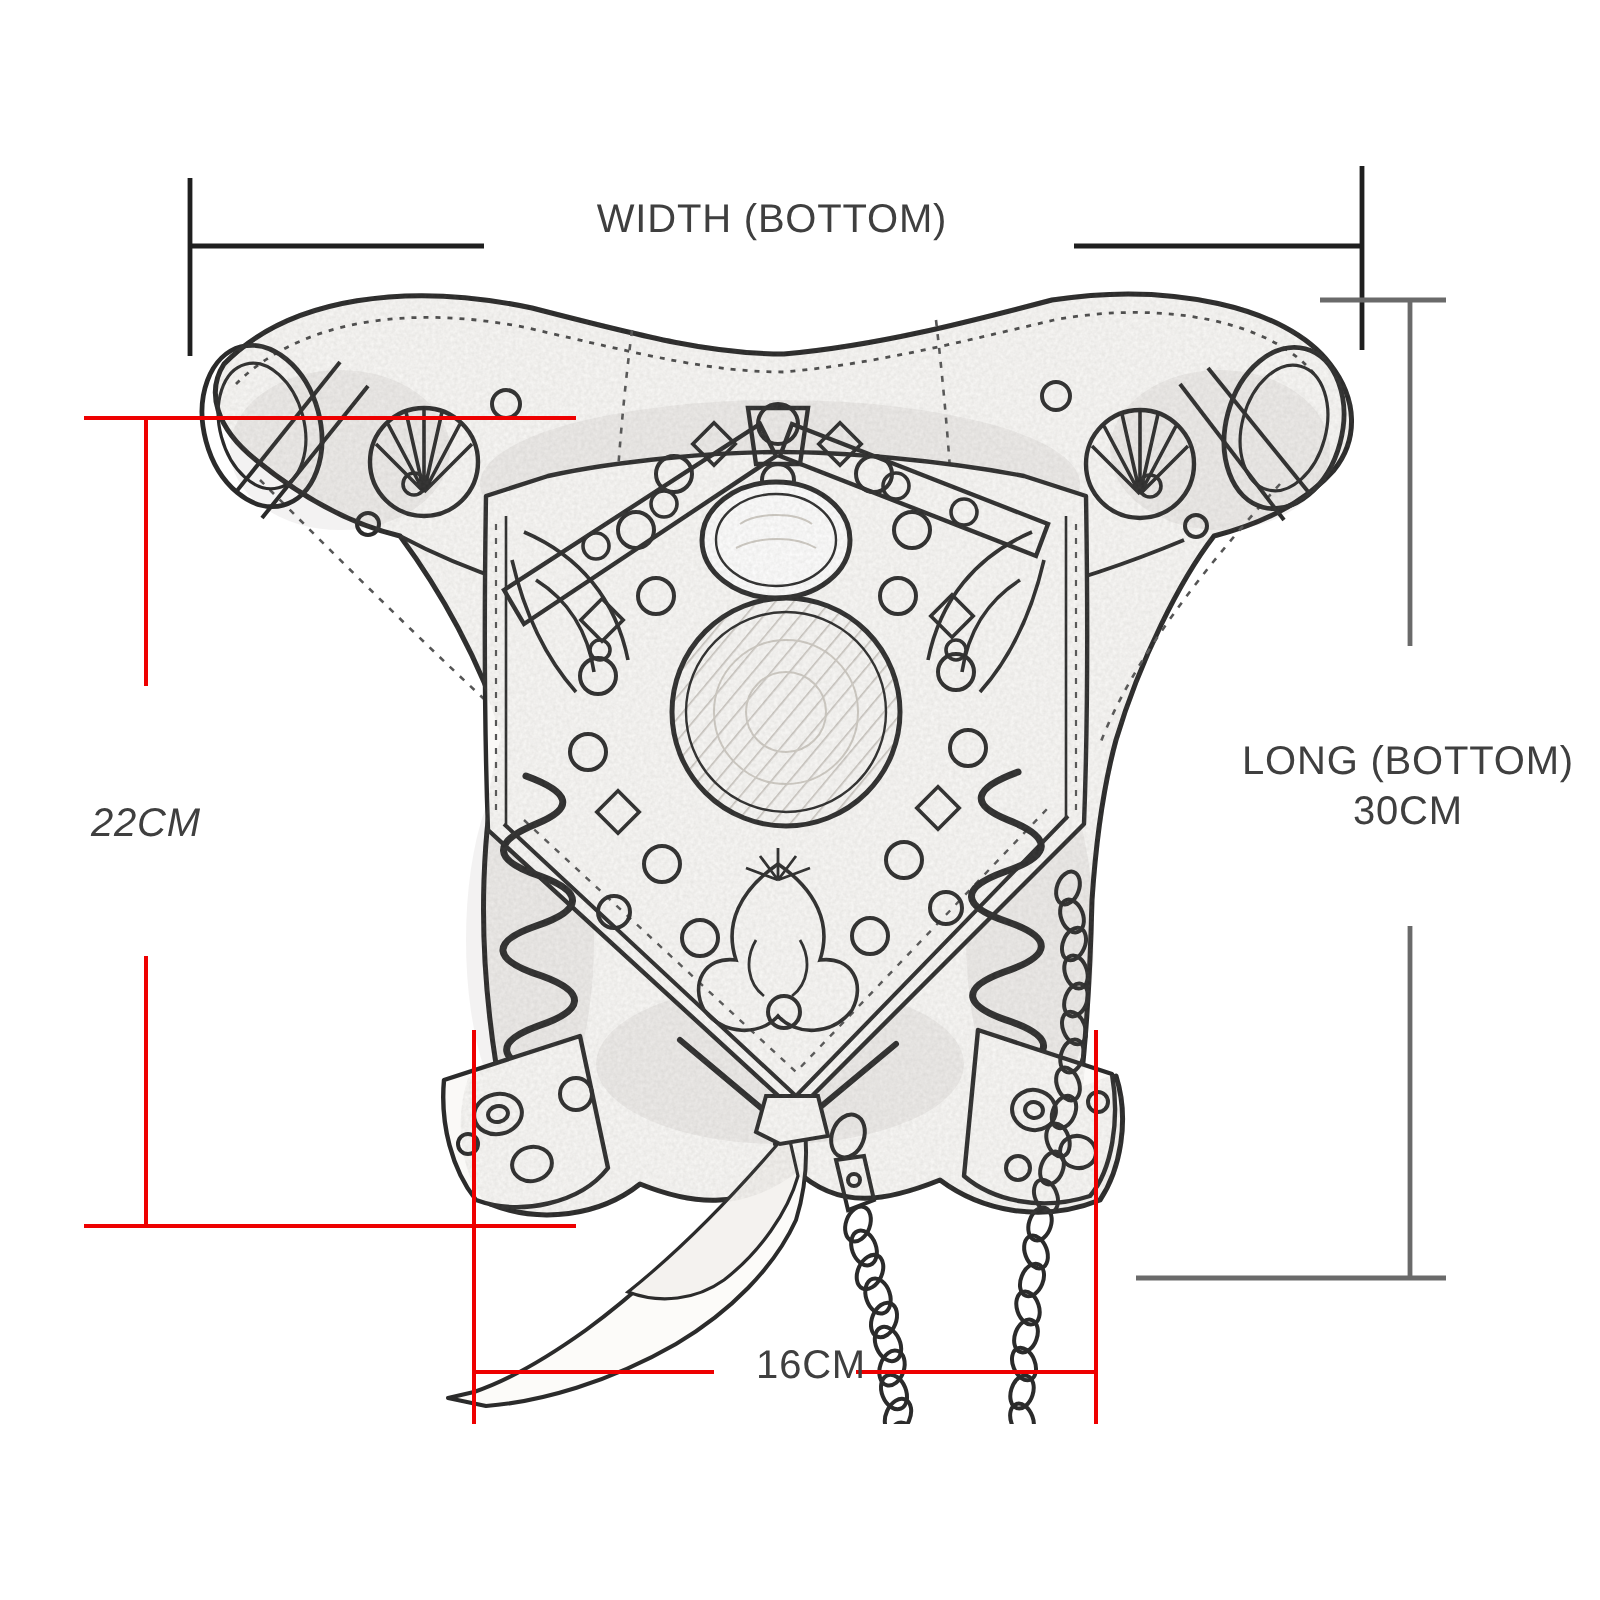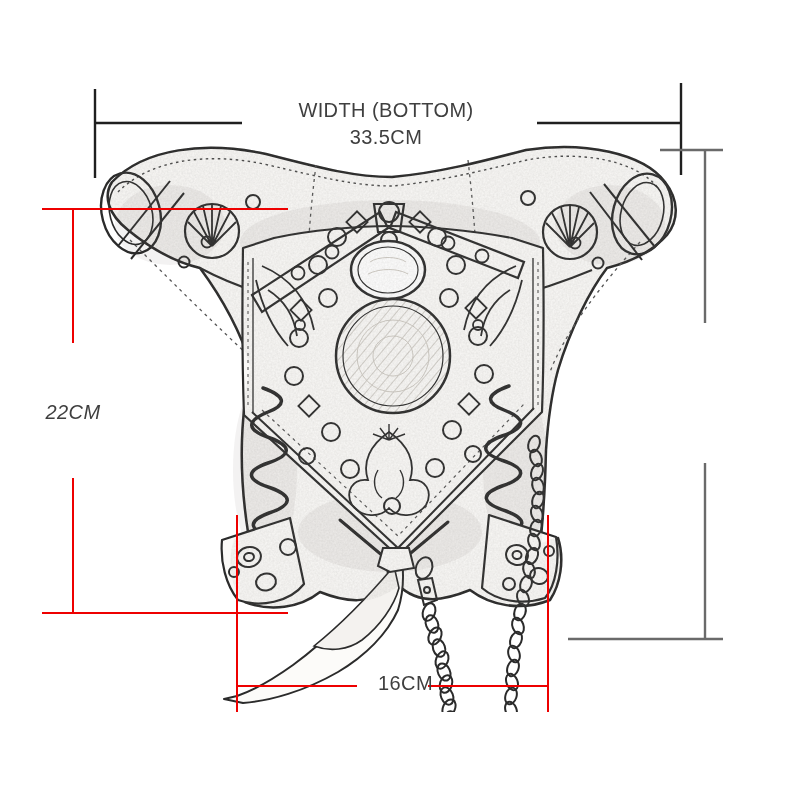--- a/index.html
+++ b/index.html
@@ -314,20 +314,21 @@
       <line x1="237" y1="515" x2="237" y2="715"></line>
       <line x1="548" y1="515" x2="548" y2="718"></line>
       <line x1="237" y1="686" x2="357" y2="686"></line>
       <line x1="428" y1="686" x2="548" y2="686"></line>
     </g>
   </g>
 </svg>
 
   <div class="label" style="left:246px;top:100px;width:280px;">WIDTH (BOTTOM)</div>
 
-  <div class="label" style="left:246px;top:127px;width:280px;">33.5CM</div>
-
-
+
+  <div class="label" style="left:614px;top:371px;width:180px;">LONG (BOTTOM)</div>
+
+  <div class="label" style="left:614px;top:396px;width:180px;">30CM</div>
 
   <div class="label" style="left:33px;top:402px;width:80px;font-style:italic;">22CM</div>
 
   <div class="label" style="left:353px;top:673px;width:80px;text-align:right;">16CM</div>
 </div>
 
 </body></html>

